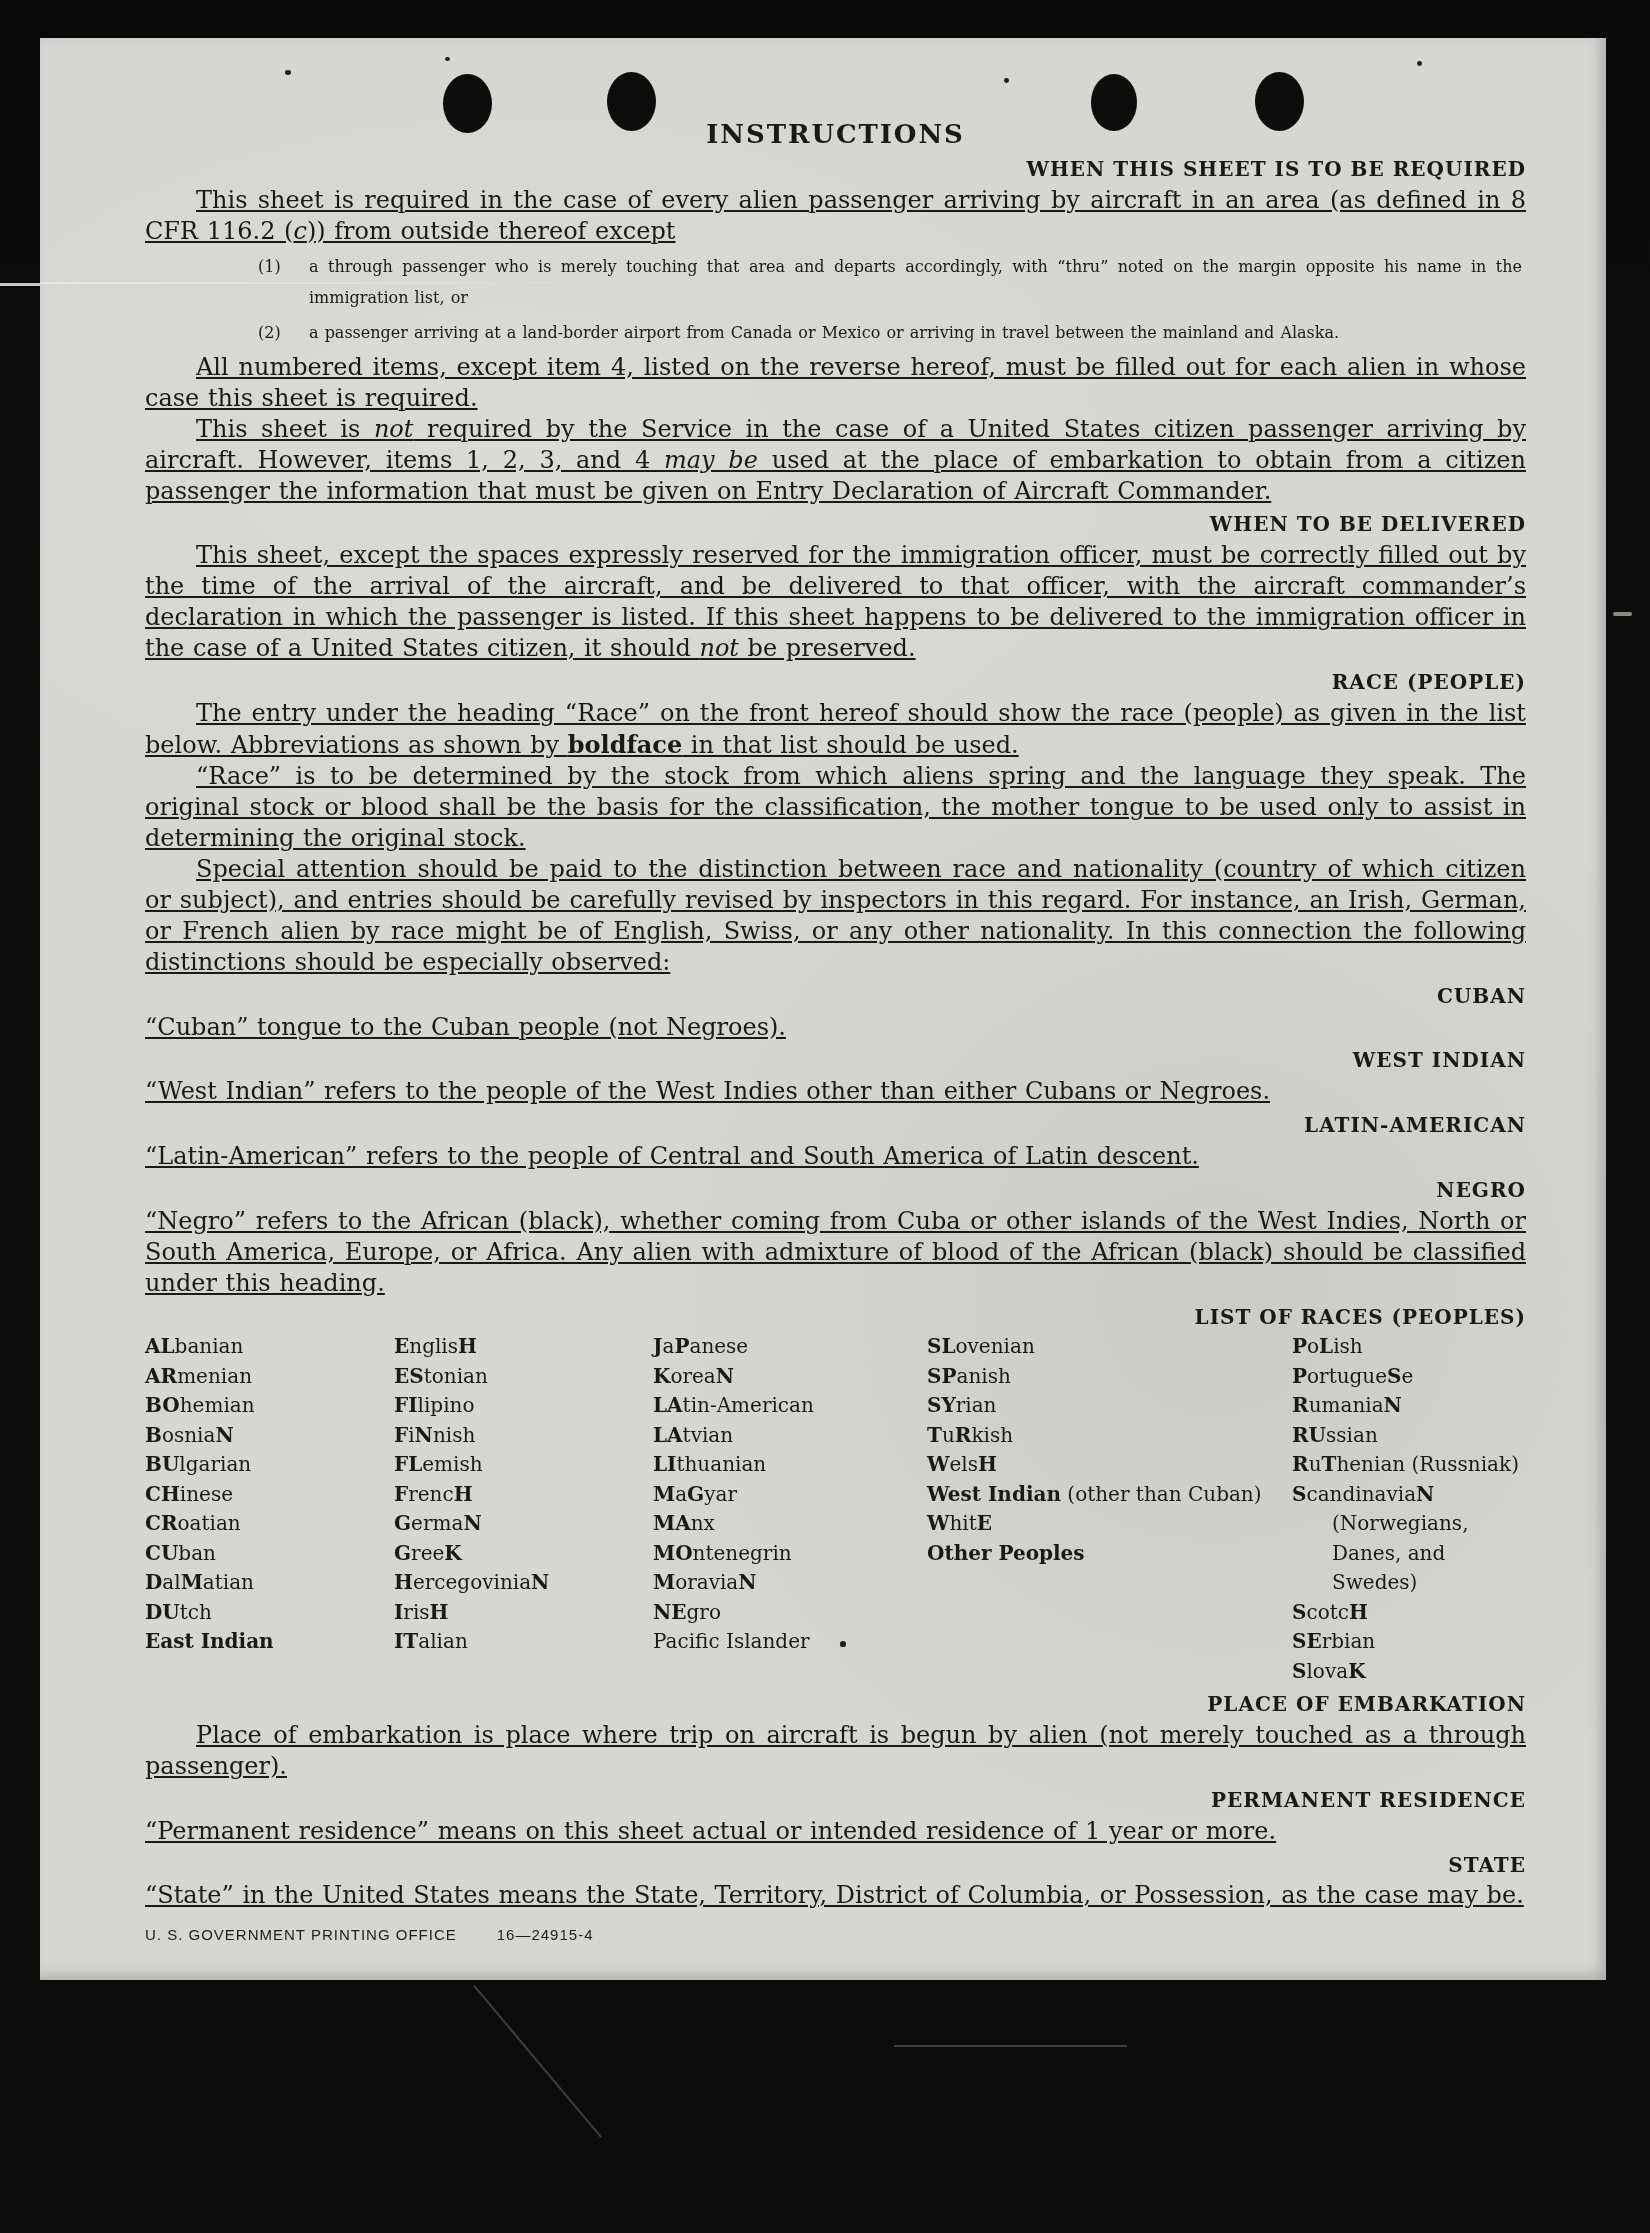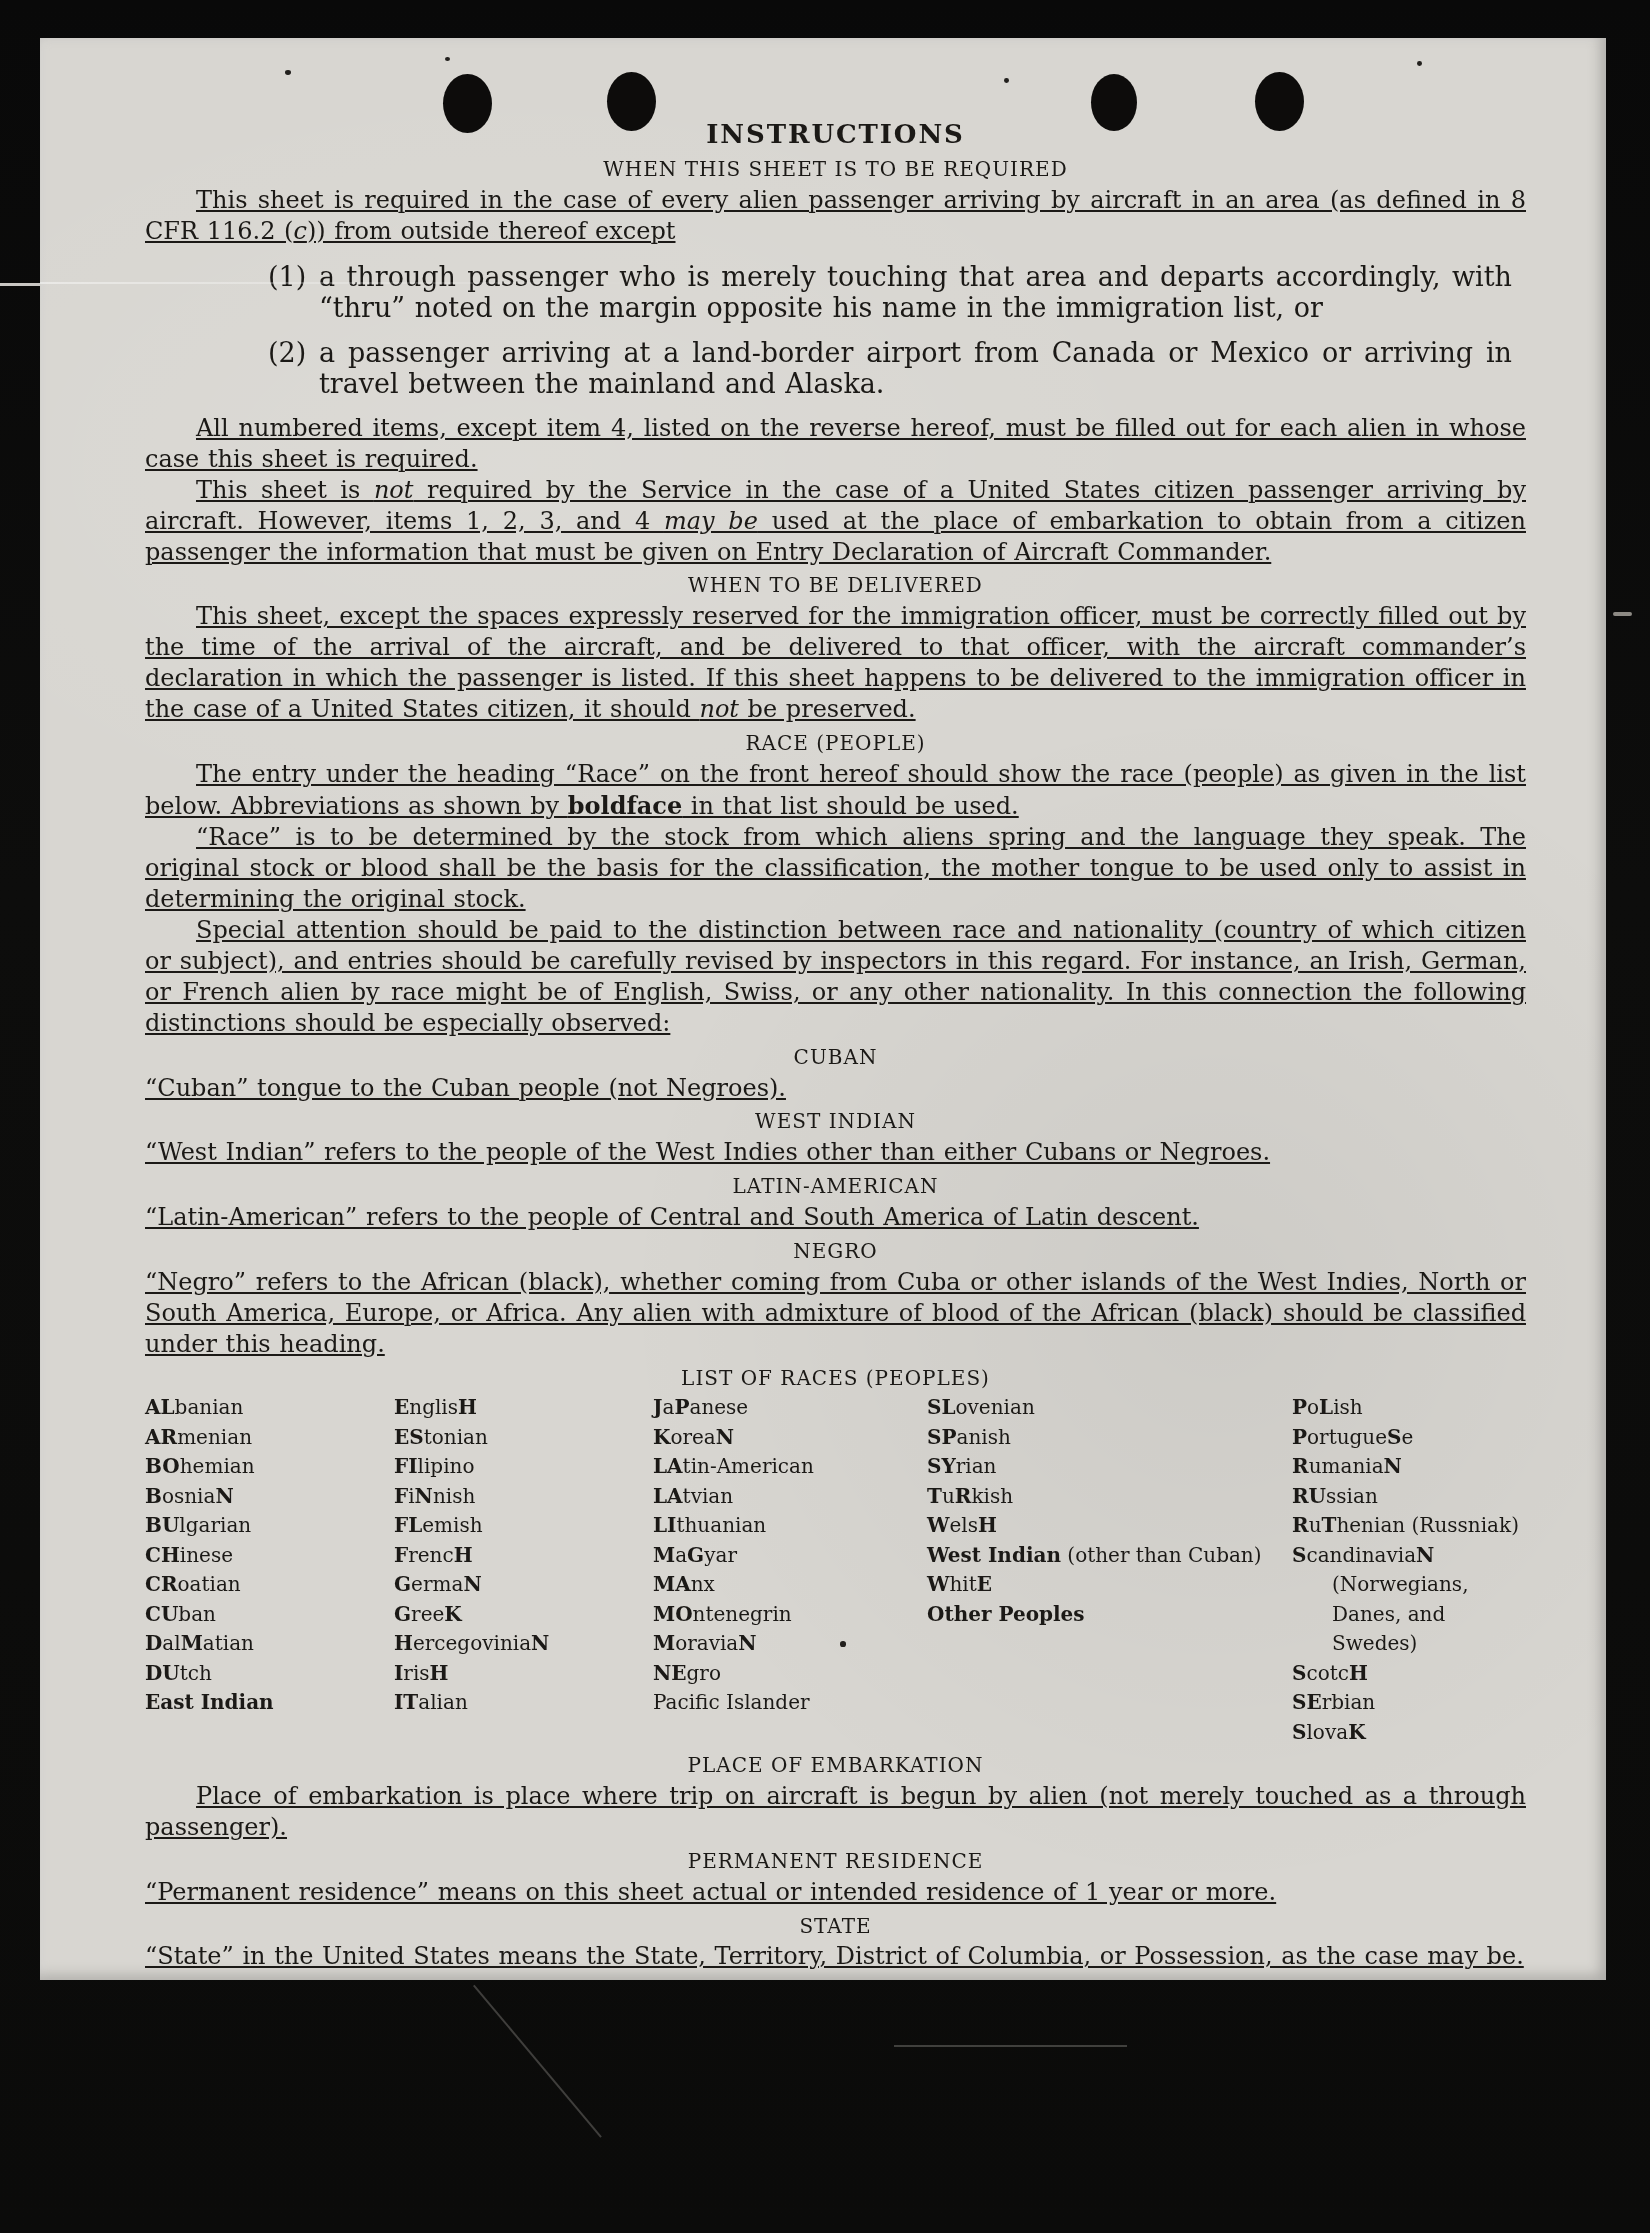--- a/index.html
+++ b/index.html
@@ -27,32 +27,32 @@
     color:var(--ink);
     padding:80px 80px 0 105px;
     box-sizing:border-box;
     overflow:hidden;
   }
   .doc-title{
     font-size:26px;font-weight:bold;text-align:center;
     letter-spacing:1.9px;margin:0 0 5.7px 0;line-height:32px;
   }
   .heading{
-    font-size:20px;font-weight:normal;text-align:center;
+    font-size:20px;font-weight:bold;text-align:right;
     letter-spacing:1px;margin:4.8px 0 2.9px 0;line-height:26px;
   }
   .para{
     font-size:24px;line-height:31px;margin:0;
     text-align:justify;
     word-spacing:1px;
     text-decoration:underline;
   }
   .para.indent{text-indent:51px;}
   .item{
-    font-size:27px;line-height:31px;margin:14px;
+    font-size:16px;line-height:31px;margin:4px;
     padding-left:160px;text-indent:-51px;text-align:justify;word-spacing:1px;
   }
   .item .num{display:inline-block;width:51px;text-indent:0;}
   .races{
     display:grid;
     grid-template-columns:249px 259px 274px 365px auto;
     margin:2.9px 0 1.9px 0;
   }
   .race{
     font-size:20px;line-height:29.5px;

